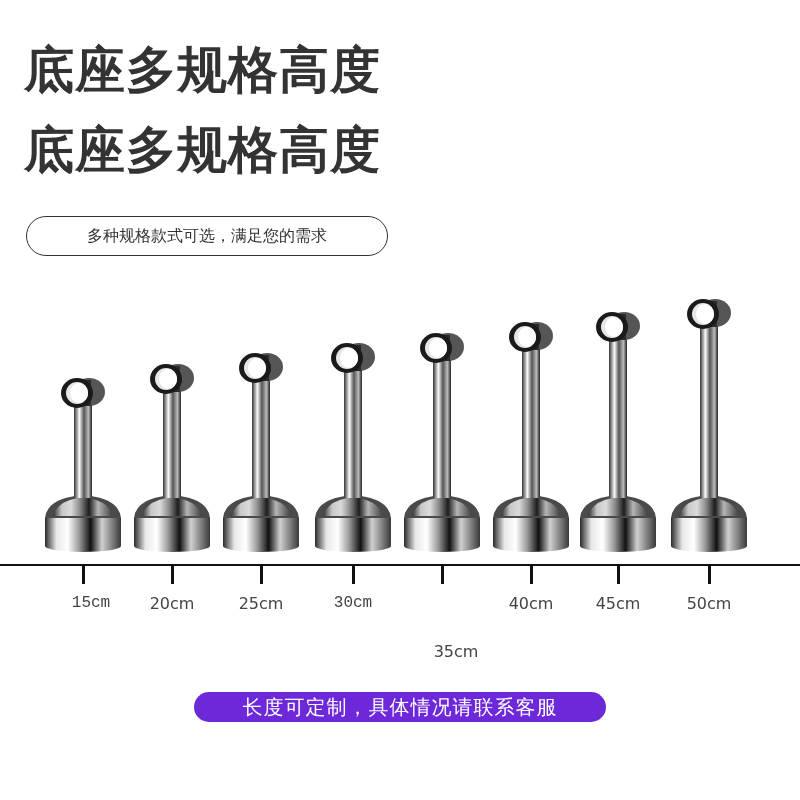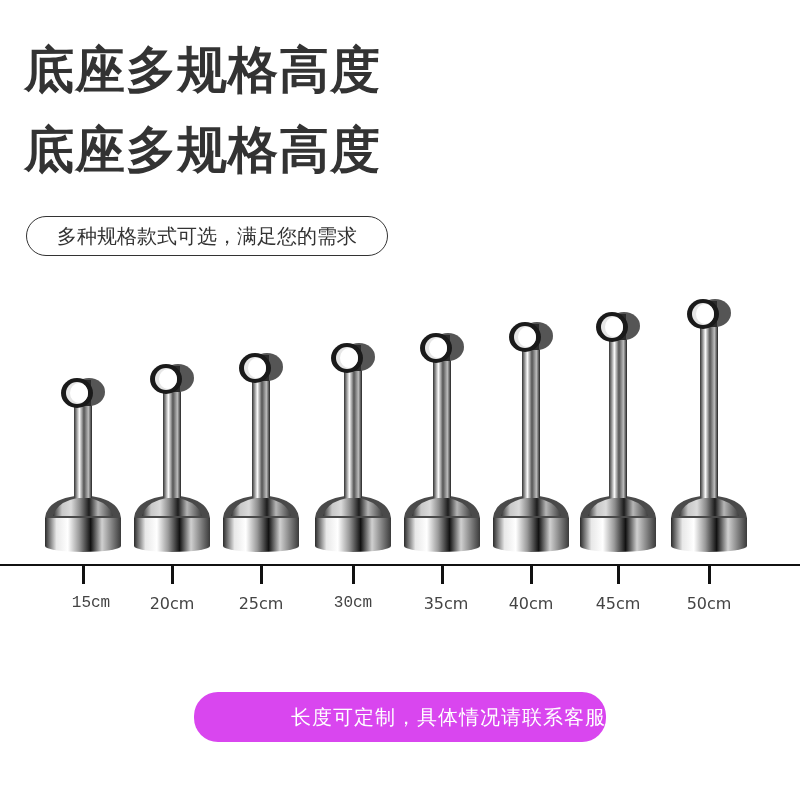--- a/index.html
+++ b/index.html
@@ -5,29 +5,29 @@
   html, body { margin:0; padding:0; }
   body { width:800px; height:800px; background:#ffffff; position:relative; overflow:hidden;
          font-family:"DejaVu Sans", sans-serif; }
   .headline { position:absolute; left:24px; font-size:50px; font-weight:bold; color:#333333;
               letter-spacing:1px; line-height:1; }
   #h1 { top:45px; }
   #h2 { top:125px; }
   .pill-outline { position:absolute; left:26px; top:216px; width:362px; height:40px;
                   border:1.5px solid #333; border-radius:22px; box-sizing:border-box;
                   display:flex; align-items:center; justify-content:center;
-                  font-size:20px; color:#333; }
+                  font-size:16px; color:#333; }
   .ruler { position:absolute; left:0; top:564px; width:800px; height:2px; background:#111; }
   .tick { position:absolute; top:566px; width:3px; height:18px; background:#111; }
   .tick-label { position:absolute; top:594px; font-size:16px; color:#444; width:80px;
                 text-align:center; margin-left:-40px; }
   .item { position:absolute; }
-  .cta { position:absolute; left:194px; top:692px; width:412px; height:50px; border-radius:24px;
-         background:#d946ef; color:#fff; font-size:20px; display:flex; align-items:center;
-         justify-content:flex-end; letter-spacing:1px; }
+  .cta { position:absolute; left:194px; top:692px; width:412px; height:30px; border-radius:24px;
+         background:#6d28d9; color:#fff; font-size:20px; display:flex; align-items:center;
+         justify-content:center; letter-spacing:1px; }
 </style>
 </head>
 <body>
 
 <div id="h1" class="headline">底座多规格高度</div>
 <div id="h2" class="headline">底座多规格高度</div>
 
 <div class="pill-outline">
   <span>多种规格款式可选，满足您的需求</span>
 </div>
@@ -311,21 +311,21 @@
 <div id="ticks">
     <div class="tick" style="left: 82px;"></div>
     <div class="tick-label" style="left: 91px; font-family: Liberation Mono, monospace;">15cm</div>
     <div class="tick" style="left: 171px;"></div>
     <div class="tick-label" style="left: 172px;">20cm</div>
     <div class="tick" style="left: 260px;"></div>
     <div class="tick-label" style="left: 261px;">25cm</div>
     <div class="tick" style="left: 352px;"></div>
     <div class="tick-label" style="left: 353px; font-family: Liberation Mono, monospace;">30cm</div>
     <div class="tick" style="left: 441px;"></div>
-    <div class="tick-label" style="left: 446px;">35cm</div>
+    <div class="tick-label" style="left: 456px; margin-top: 48px;">35cm</div>
     <div class="tick" style="left: 530px;"></div>
     <div class="tick-label" style="left: 531px;">40cm</div>
     <div class="tick" style="left: 617px;"></div>
     <div class="tick-label" style="left: 618px;">45cm</div>
     <div class="tick" style="left: 708px;"></div>
     <div class="tick-label" style="left: 709px;">50cm</div>
   </div>
 
 <div class="cta">
   <span>长度可定制，具体情况请联系客服</span>

